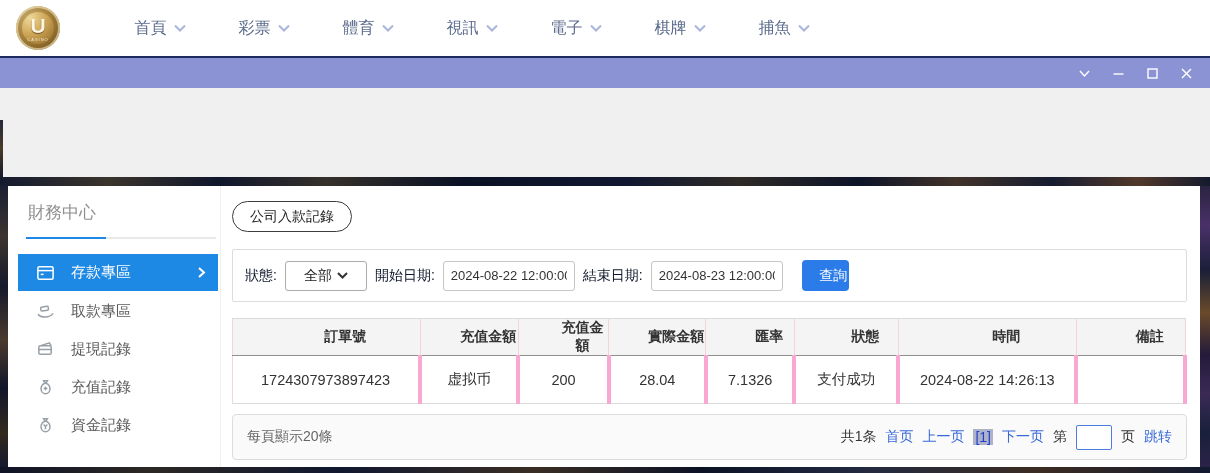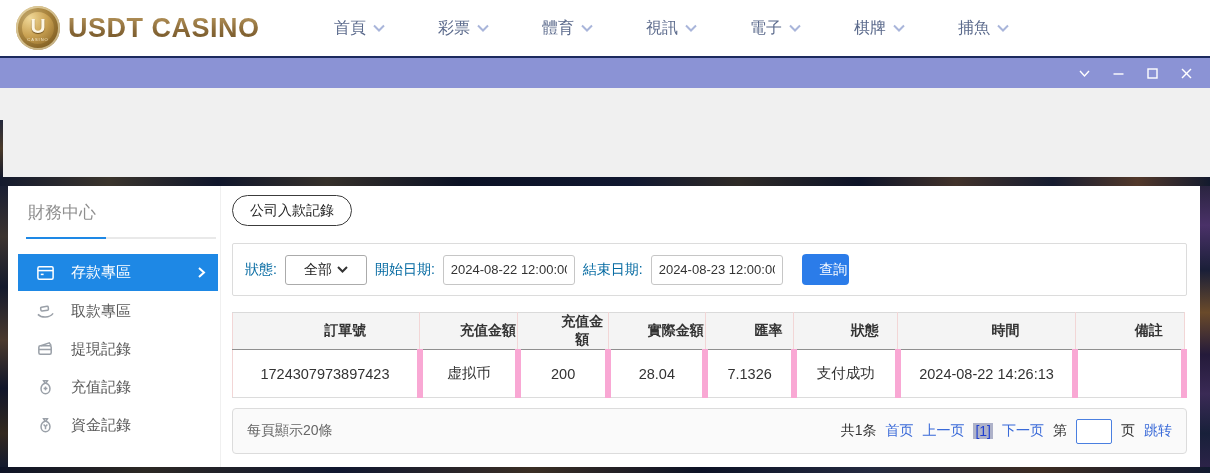--- a/index.html
+++ b/index.html
@@ -60,44 +60,44 @@
   .menu-item { display:flex; align-items:center; height:38px; padding-left:28px; cursor:pointer;
                color:#5a5a5a; font-size:15px; }
   .menu-item .mi-icon { width:19px; height:19px; stroke:#9aa0a8; fill:none; stroke-width:1.6; margin-right:16px; flex:none; }
   .menu-item.active { background:#1e88e5; color:#fff; margin:0 2px 1px 10px; height:37px; padding-left:18px;
                       justify-content:flex-start; position:relative; }
   .menu-item.active .mi-icon { stroke:#fff; }
   .menu-item.active .mi-arrow { position:absolute; right:12px; width:9px; height:13px; stroke:#fff; stroke-width:2; fill:none; }
 
   
   .content { width:980px; background:#fff; border-left:1px solid #f0f0f0; padding:0 13px 0 11px; flex:none; }
-  .tabs { margin-top:9px; display:flex; gap:14px; }
+  .tabs { margin-top:15px; display:flex; gap:14px; }
   .tab-pill { height:31px; padding:0 17px; border:1px solid #3c3c3c; border-radius:16px; background:#fff;
               font-size:14px; display:flex; align-items:center; cursor:pointer; font-family:inherit; }
   .tab-pill.company { color:#222; }
   .tab-pill.online { color:#e02020; }
 
   .filterbox { margin-top:17px; height:53px; border:1px solid #dcdcdc; border-radius:2px;
                display:flex; align-items:center; padding:0 12px; gap:8px; background:#fff; }
-  .f-label { font-size:14px; color:#0369a1; white-space:nowrap; }
+  .f-label { font-size:14px; color:#0f172a; white-space:nowrap; }
   .f-select { width:82px; height:30px; border:1px solid #ababab; border-radius:3px; background:#fff;
               display:flex; align-items:center; justify-content:space-between; padding:0 18px; cursor:pointer; }
   .f-select span { font-size:14px; color:#222; }
   .f-select svg { width:11px; height:7px; stroke:#333; stroke-width:2; fill:none; }
   .f-input { width:132px; height:30px; border:1px solid #c6c6c6; border-radius:3px; font-size:13px;
              color:#333; padding:0 7px; font-family:inherit; }
   .btn-search { margin-left:11px; width:47px; height:31px; background:#2b7ce9; color:#fff; border:none;
                 border-radius:4px; font-size:14px; cursor:pointer; font-family:inherit;padding-left:16px; }
 
   table.records { margin-top:16px; width:100%; border-collapse:collapse; table-layout:fixed; }
   .records th { background:#f4f4f4; height:35px; font-size:14px; color:#333; font-weight:bold;
                 border-top:1px solid #dadada; border-bottom:1px solid #8f8f8f;
                 border-left:1px solid #f2d6d6; border-right:1px solid #f2d6d6;padding-left:38px; }
   .records td { height:48px; text-align:center; font-size:14.5px; color:#333;
-                border-left:1px solid #f2d6d6; border-right:6px solid #f9a8d4; border-bottom:1px solid #dcdcdc; }
+                border-left:1px solid #f2d6d6; border-right:4px solid #f9a8d4; border-bottom:1px solid #dcdcdc; }
 
   .pagebar { margin-top:10px; height:46px; border:1px solid #dcdcdc; background:#fafafa; border-radius:4px;
              display:flex; align-items:center; justify-content:space-between; padding:0 14px; }
   .page-size { font-size:14px; color:#666; }
   .pager { display:flex; align-items:center; gap:9px; font-size:14px; }
   .pg-total, .pg-txt { color:#333; }
   .pg-link { color:#3a6ad8; cursor:pointer; text-decoration:none; }
   .pg-current { color:#1f3fd0; background:#aeb2c9; padding:0 2px; cursor:default; }
   .pg-input { width:36px; height:25px; border:1px solid #4a7fe0; border-radius:2px; font-size:13px;
               text-align:center; font-family:inherit; }
@@ -109,21 +109,20 @@
 <body>
 
 <div class="page">
 
   <header class="topnav">
     <div class="brand">
       <div class="coin">
         <span class="coin-u">U</span>
         <span class="coin-cap">CASINO</span>
       </div>
-      <div class="brand-text">USDT CASINO</div>
     </div>
     <nav class="nav-items">
       <div class="nav-item">
         <span>首頁</span>
         <svg class="nav-chevron" viewBox="0 0 12 8">
             <polyline points="1,1.5 6,6.5 11,1.5"></polyline>
           </svg>
       </div>
       <div class="nav-item">
         <span>彩票</span>

